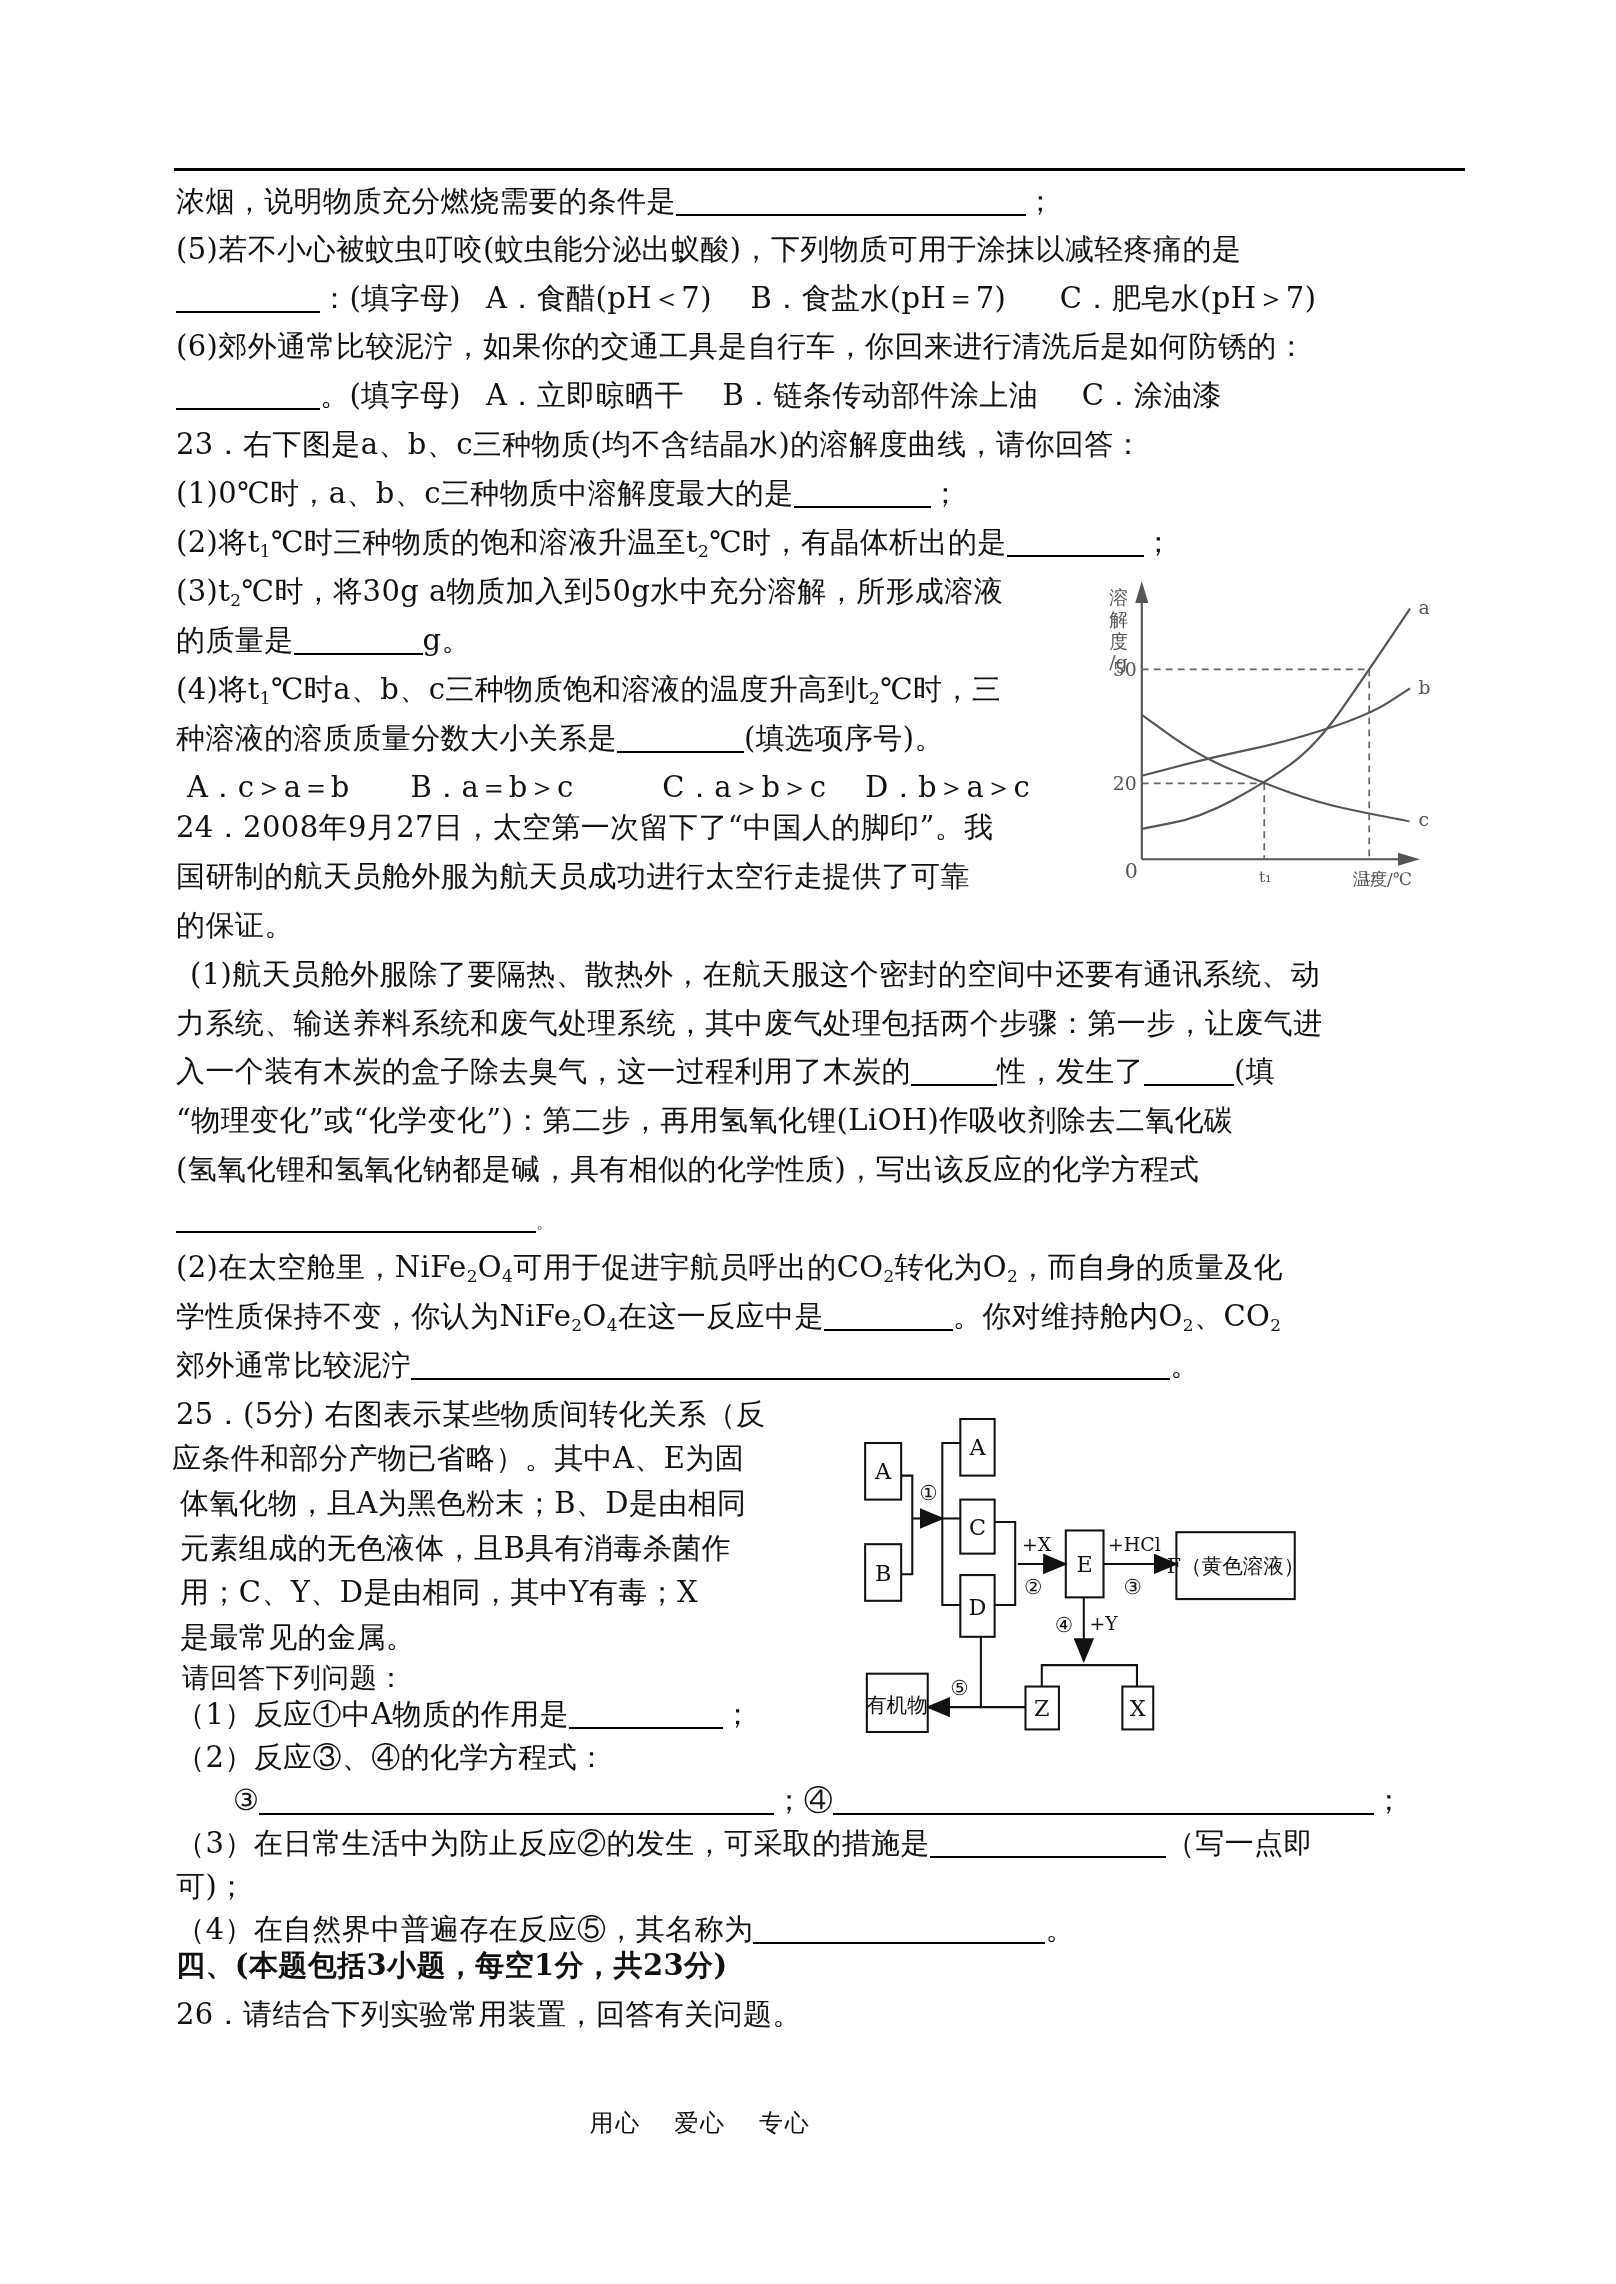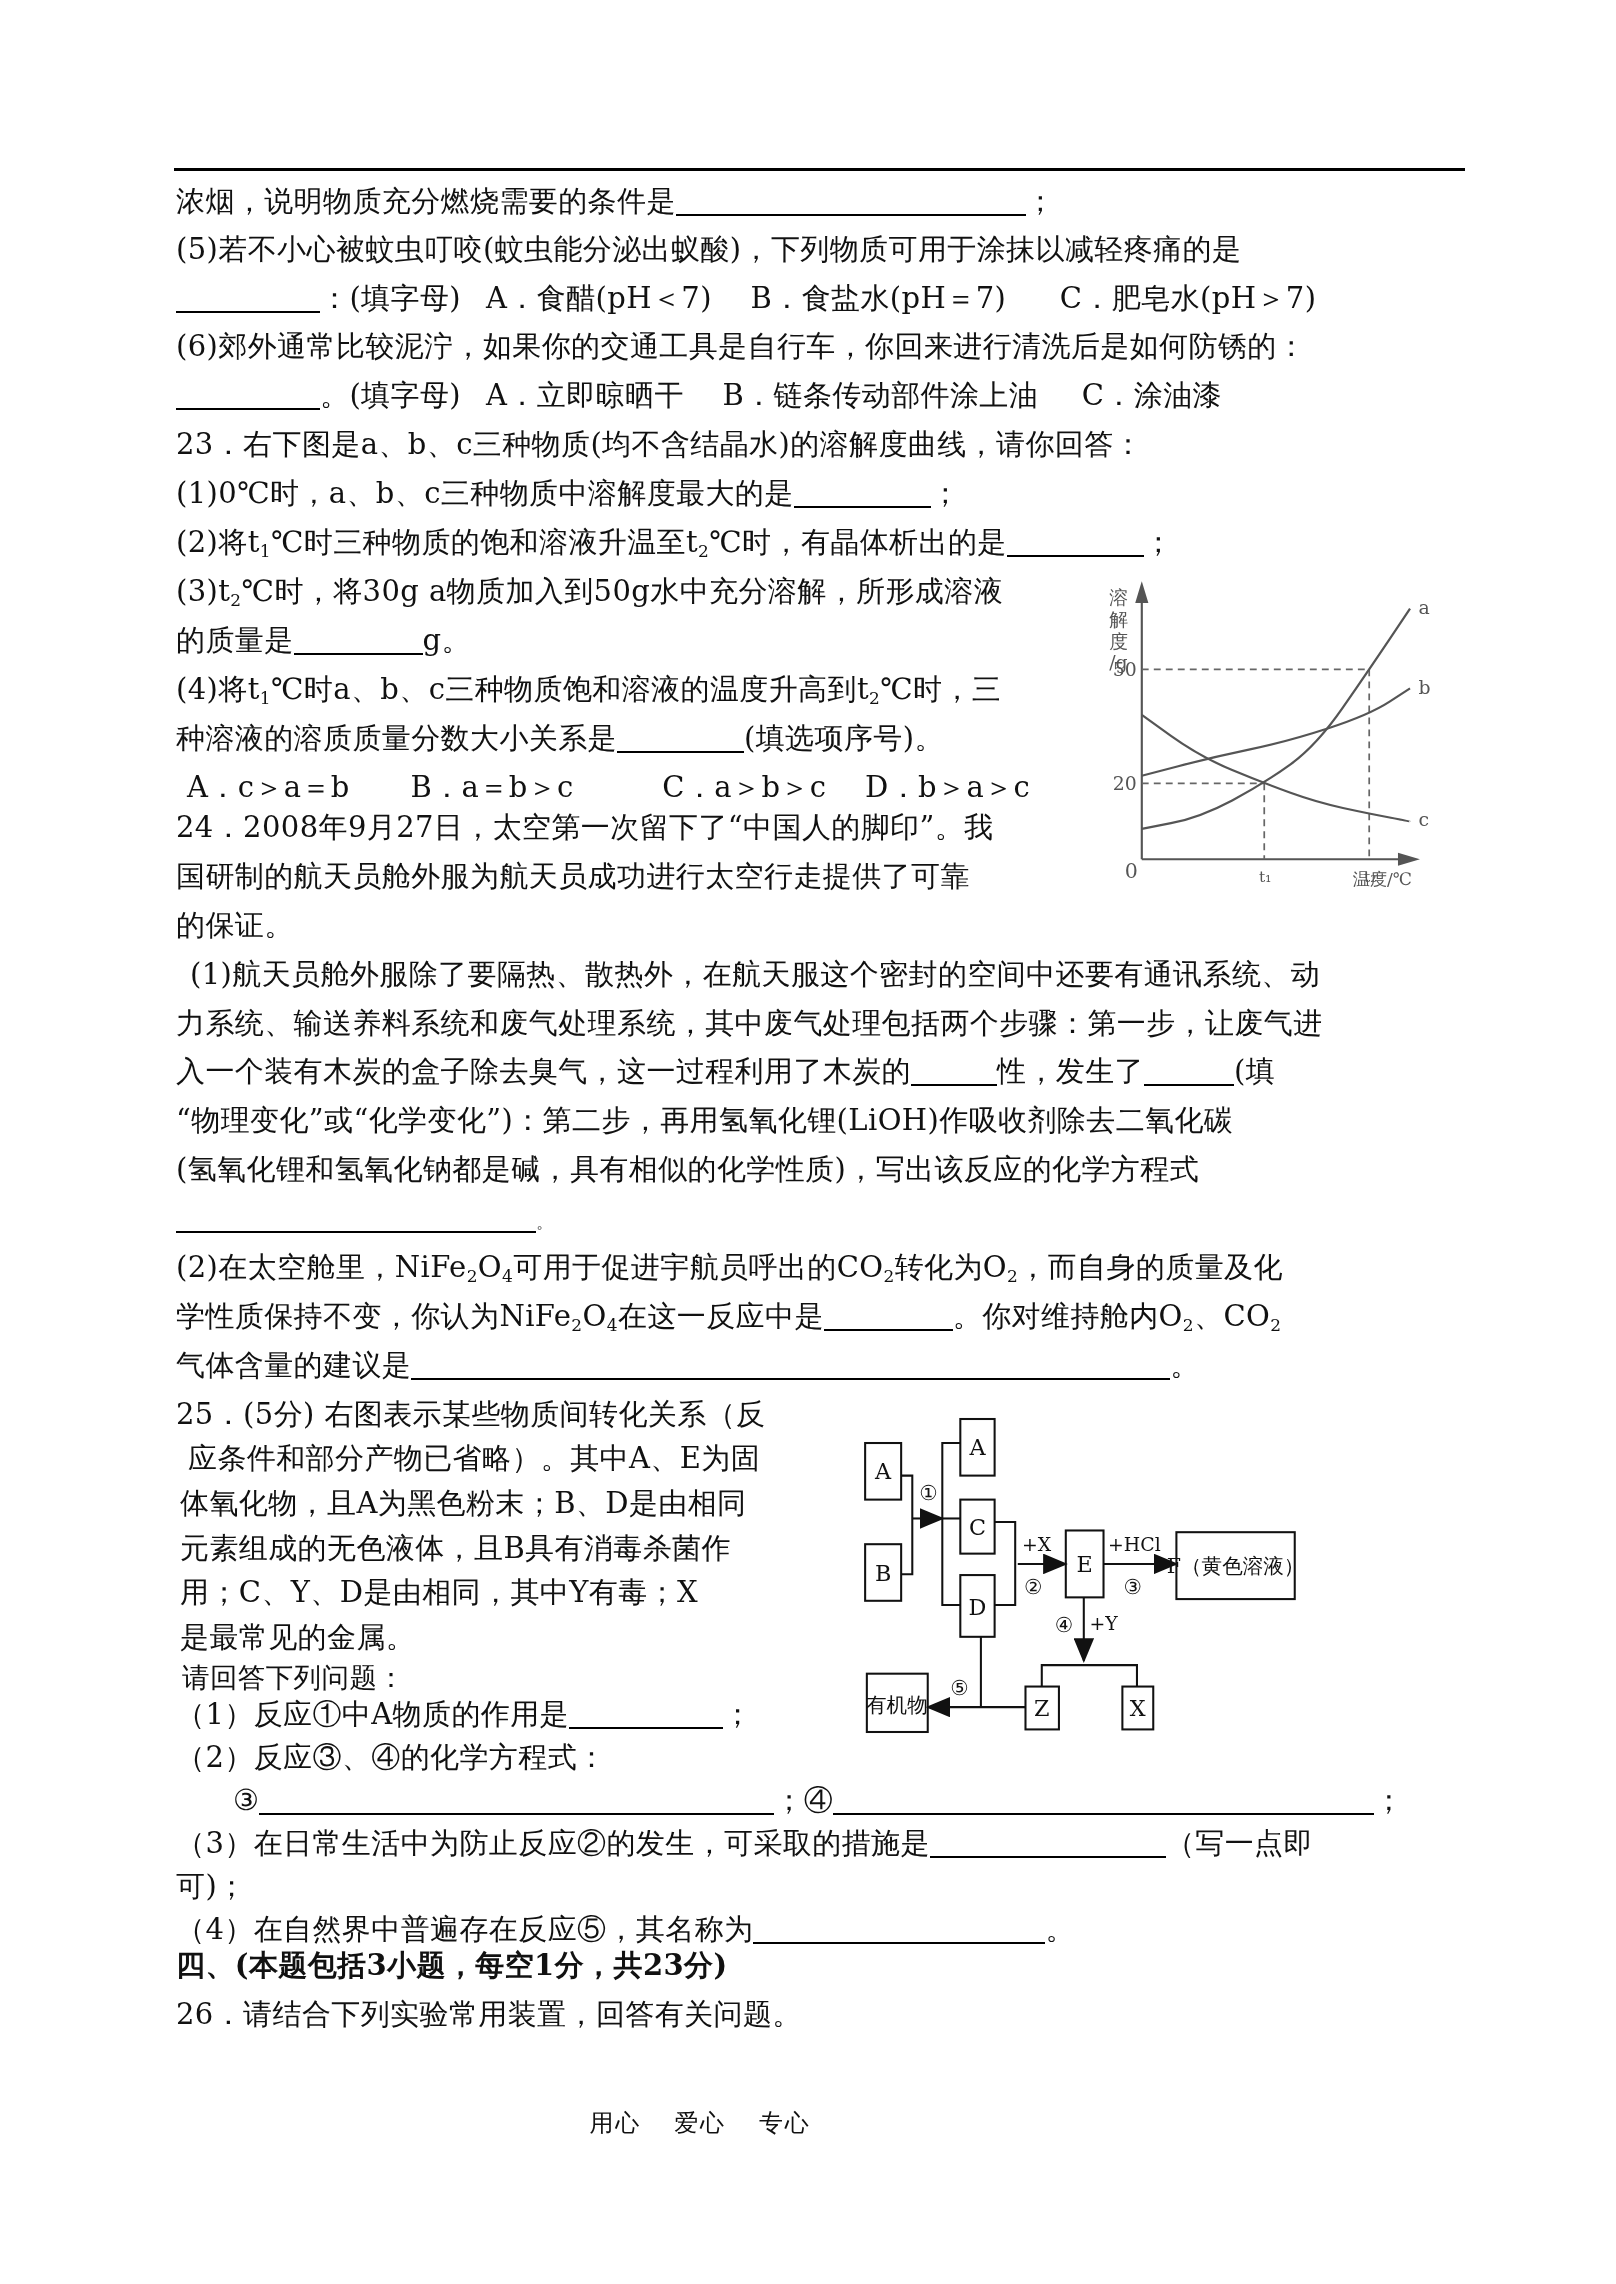--- a/index.html
+++ b/index.html
@@ -119,25 +119,25 @@
 <div class="ln" style="top:1201px">
   <span class="blank" style="width:360px"></span><span style="font-size:17px">。</span>
 </div>
 <div class="ln" style="top:1250px">
   <span>(2)在太空舱里，NiFe</span><sub>2</sub><span>O</span><sub>4</sub><span>可用于促进宇航员呼出的CO</span><sub>2</sub><span>转化为O</span><sub>2</sub><span>，而自身的质量及化</span>
 </div>
 <div class="ln" style="top:1299px">
   <span>学性质保持不变，你认为NiFe</span><sub>2</sub><span>O</span><sub>4</sub><span>在这一反应中是</span><span class="blank" style="width:129px"></span><span>。你对维持舱内O</span><sub>2</sub><span>、CO</span><sub>2</sub>
 </div>
 <div class="ln" style="top:1348px">
-  <span>气体含量的建议是</span><span class="blank" style="width:759px"></span><span>。</span>
+  <span>郊外通常比较泥泞</span><span class="blank" style="width:759px"></span><span>。</span>
 </div>
 
 <div class="ln" style="top:1397px"><span>25．(5分) 右图表示某些物质间转化关系（反</span></div>
-<div class="ln" style="top:1441px;left:188px"><span>应条件和部分产物已省略）。其中A、E为固</span></div>
+<div class="ln" style="top:1441px;left:172px"><span>应条件和部分产物已省略）。其中A、E为固</span></div>
 <div class="ln" style="top:1486px;left:180px"><span>体氧化物，且A为黑色粉末；B、D是由相同</span></div>
 <div class="ln" style="top:1531px;left:180px"><span>元素组成的无色液体，且B具有消毒杀菌作</span></div>
 <div class="ln" style="top:1575px;left:180px"><span>用；C、Y、D是由相同，其中Y有毒；X</span></div>
 <div class="ln" style="top:1620px;left:180px"><span>是最常见的金属。</span></div>
 <div class="ln" style="top:1660px;left:182px;font-size:27.5px"><span>请回答下列问题：</span></div>
 <div class="ln" style="top:1697px;left:176px">
   <span>（1）反应①中A物质的作用是</span><span class="blank" style="width:154px"></span><span>；</span>
 </div>
 <div class="ln" style="top:1740px;left:176px"><span>（2）反应③、④的化学方程式：</span></div>
 <div class="ln" style="top:1783px;left:233px">

